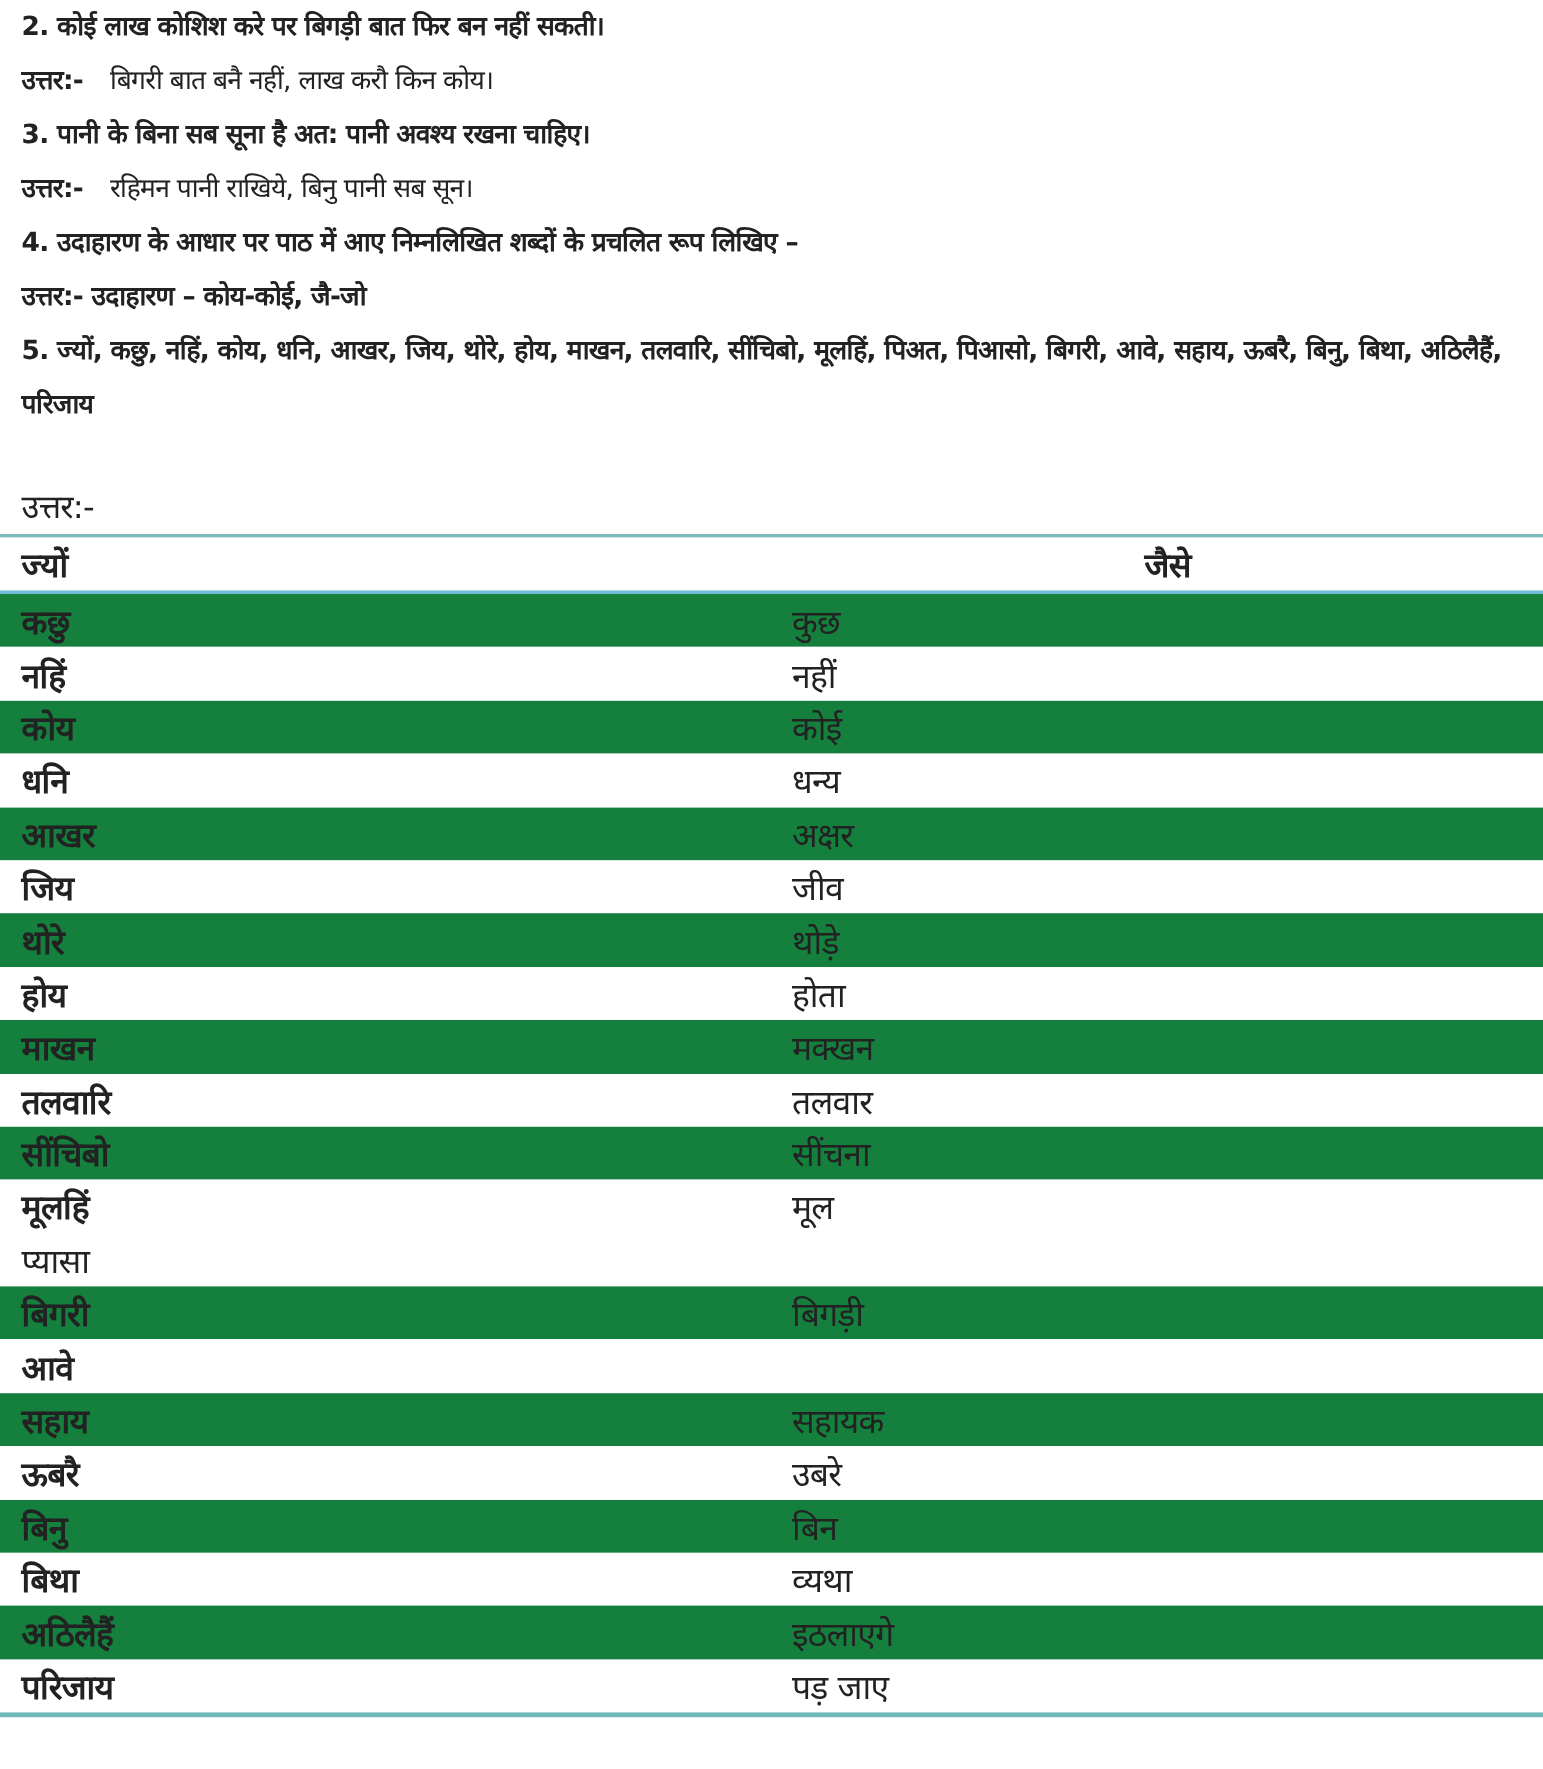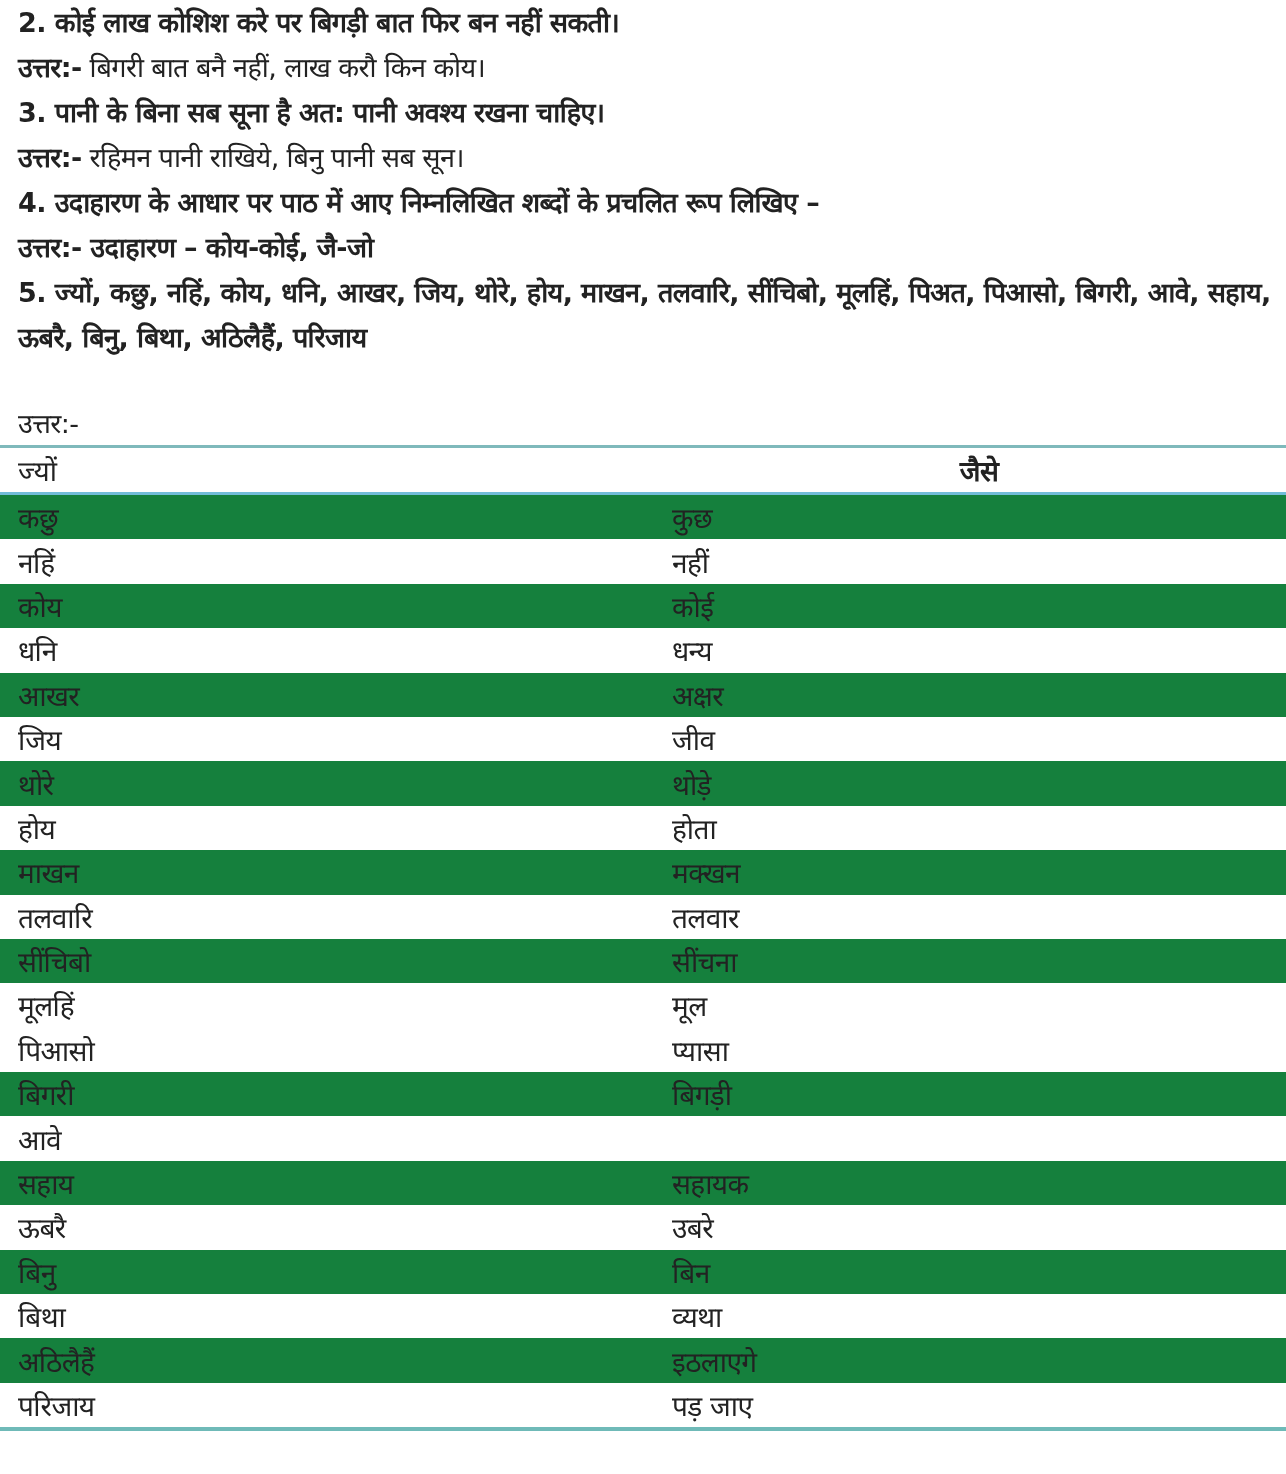--- a/index.html
+++ b/index.html
@@ -15,34 +15,35 @@
       font-family: "DejaVu Sans", "Liberation Sans", sans-serif;
       color: #222222;
     }
     .text-block {
       position: absolute;
       left: 18px;
       top: 0;
       width: 1262px;
     }
     .line {
-      font-size: 27px;
+      font-size: 22px;
       line-height: 45px;
       height: 45px;
       white-space: nowrap;
       letter-spacing: -0.6px;
     }
     .line.q {
       font-weight: bold;
     }
     .line .ans-label {
       font-weight: bold;
     }
     .line .ans-text {
       font-weight: normal;
+      margin-left: 16px;
     }
     .line.q5 {
       font-weight: bold;
       white-space: normal;
       height: auto;
       line-height: 45px;
       width: 1262px;
     }
     .uttar-label {
       position: absolute;
@@ -64,24 +65,23 @@
     }
     .row {
       display: flex;
       height: 44.4px;
       align-items: center;
       font-size: 28px;
       letter-spacing: -0.6px;
     }
     .row .c1 {
       width: 642px;
-      padding-left: 6px;
+      padding-left: 18px;
       box-sizing: border-box;
-      font-weight: normal;
-      margin-left: 12px;
+      font-weight: bold;
     }
     .row .c2 {
       flex: 1;
       padding-left: 18px;
       box-sizing: border-box;
       font-weight: normal;
     }
     .row.header {
       height: 44px;
       background: #ffffff;
@@ -176,21 +176,20 @@
       </div>
       <div class="row alt">
         <div class="c1">सींचिबो</div>
         <div class="c2">सींचना</div>
       </div>
       <div class="row plain">
         <div class="c1">मूलहिं</div>
         <div class="c2">मूल</div>
       </div>
       <div class="row plain">
-        <div class="c1">पिआसो</div>
         <div class="c2">प्यासा</div>
       </div>
       <div class="row alt">
         <div class="c1">बिगरी</div>
         <div class="c2">बिगड़ी</div>
       </div>
       <div class="row plain">
         <div class="c1">आवे</div>
       </div>
       <div class="row alt">

